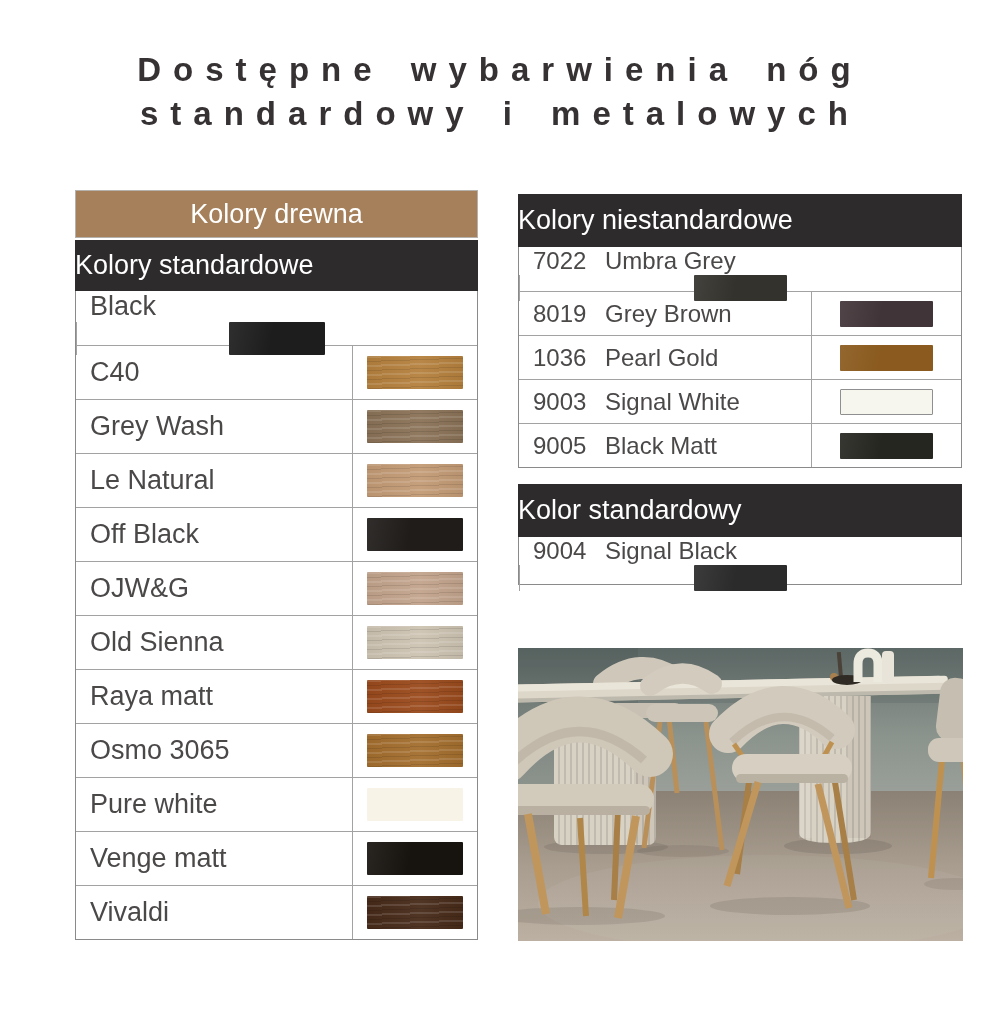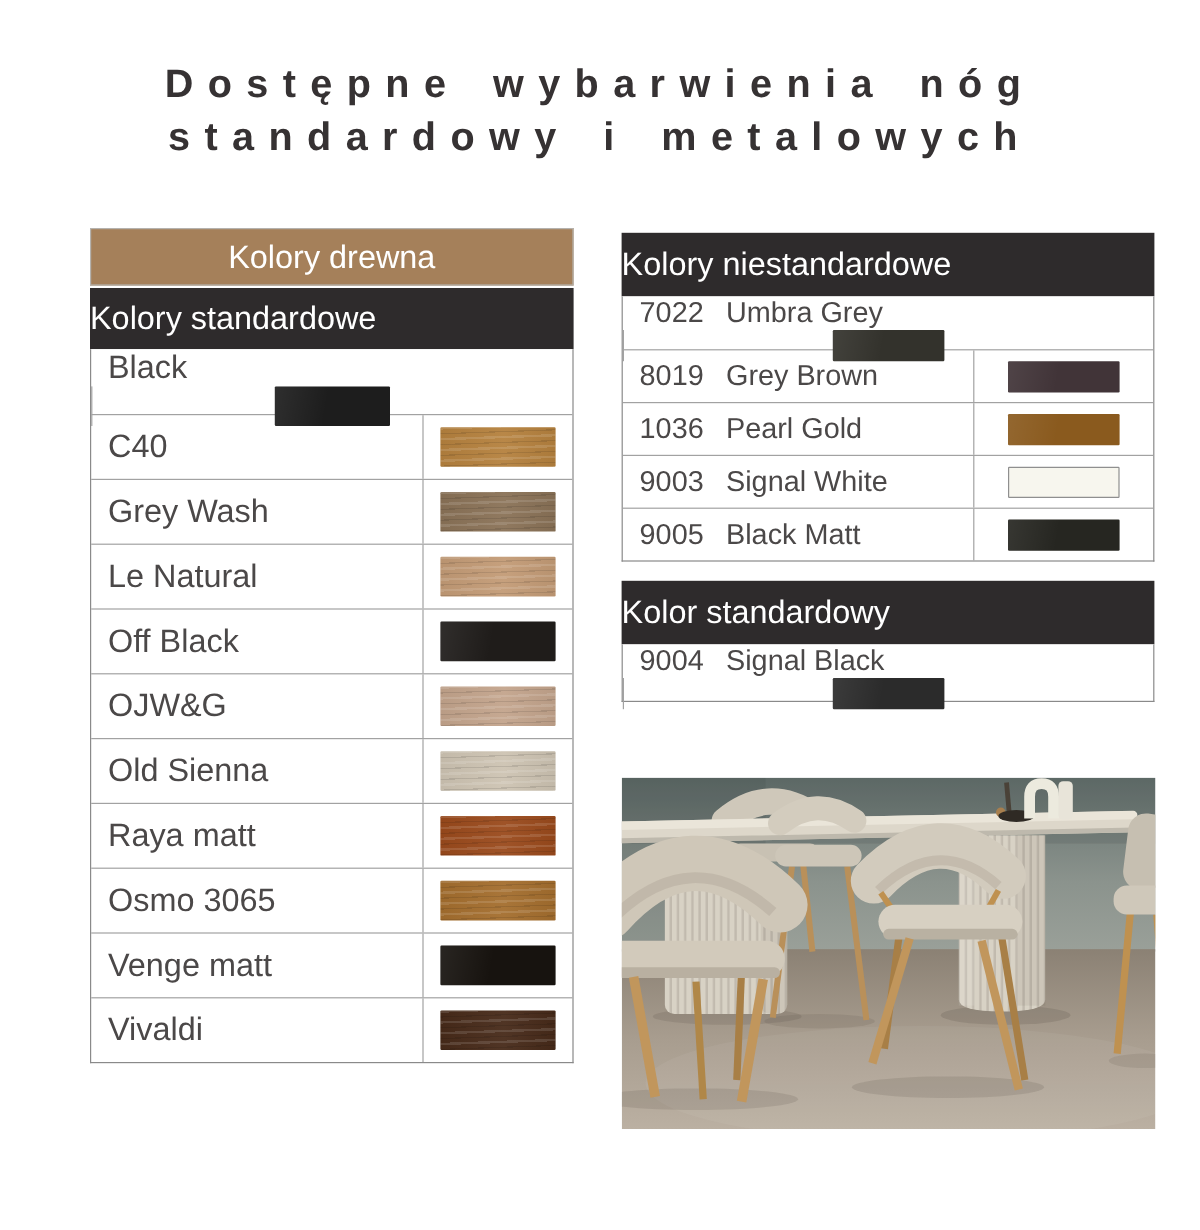--- a/index.html
+++ b/index.html
@@ -129,20 +129,26 @@
         <div class="swatch grain" style="background-color: rgb(154, 74, 28);"></div>
       </div>
     </div>
     <div class="row">
       <div class="name-cell">Osmo 3065</div>
       <div class="swatch-cell">
         <div class="swatch grain" style="background-color: rgb(164, 110, 46);"></div>
       </div>
     </div>
     <div class="row">
+      <div class="name-cell">Pure white</div>
+      <div class="swatch-cell">
+        <div class="swatch" style="background-color: rgb(247, 243, 231);"></div>
+      </div>
+    </div>
+    <div class="row">
       <div class="name-cell">Venge matt</div>
       <div class="swatch-cell">
         <div class="swatch sheen" style="background-color: rgb(23, 19, 15);"></div>
       </div>
     </div>
     <div class="row">
       <div class="name-cell">Vivaldi</div>
       <div class="swatch-cell">
         <div class="swatch grain" style="background-color: rgb(71, 42, 25);"></div>
       </div>

